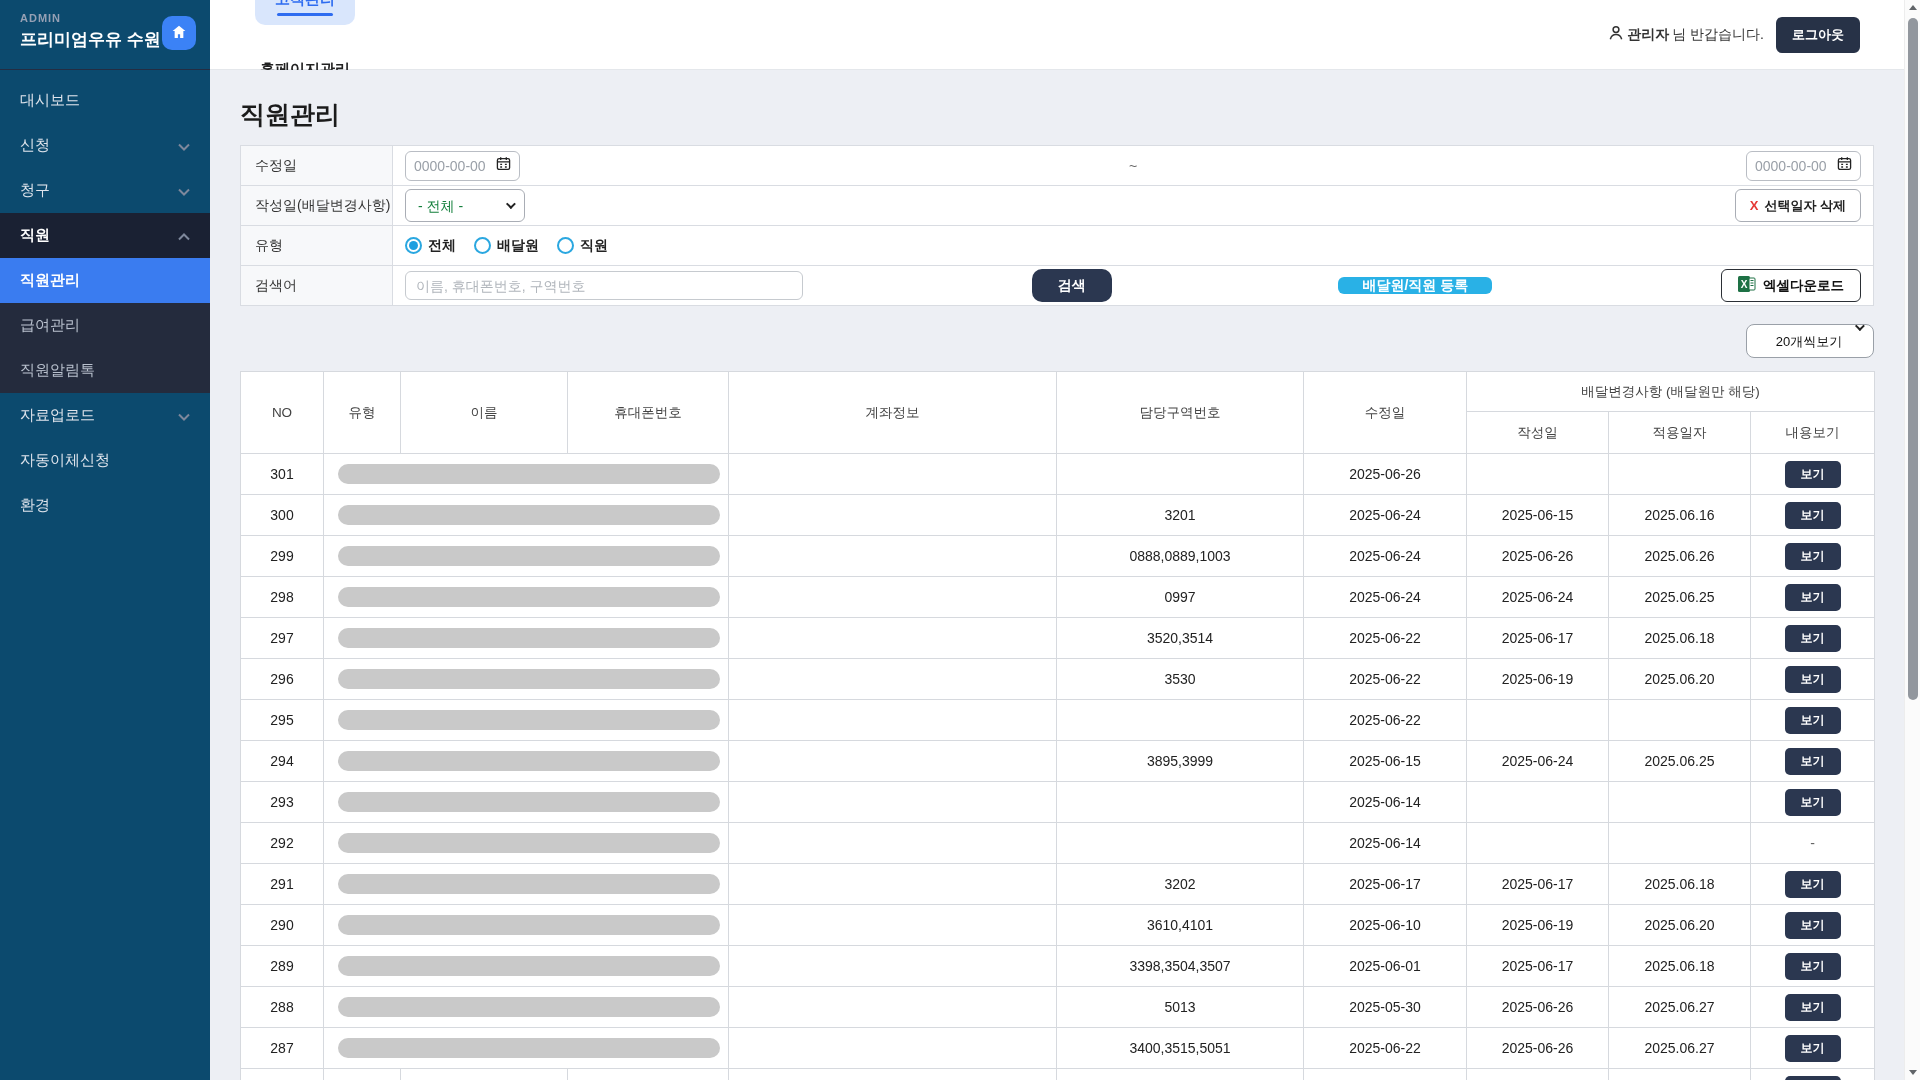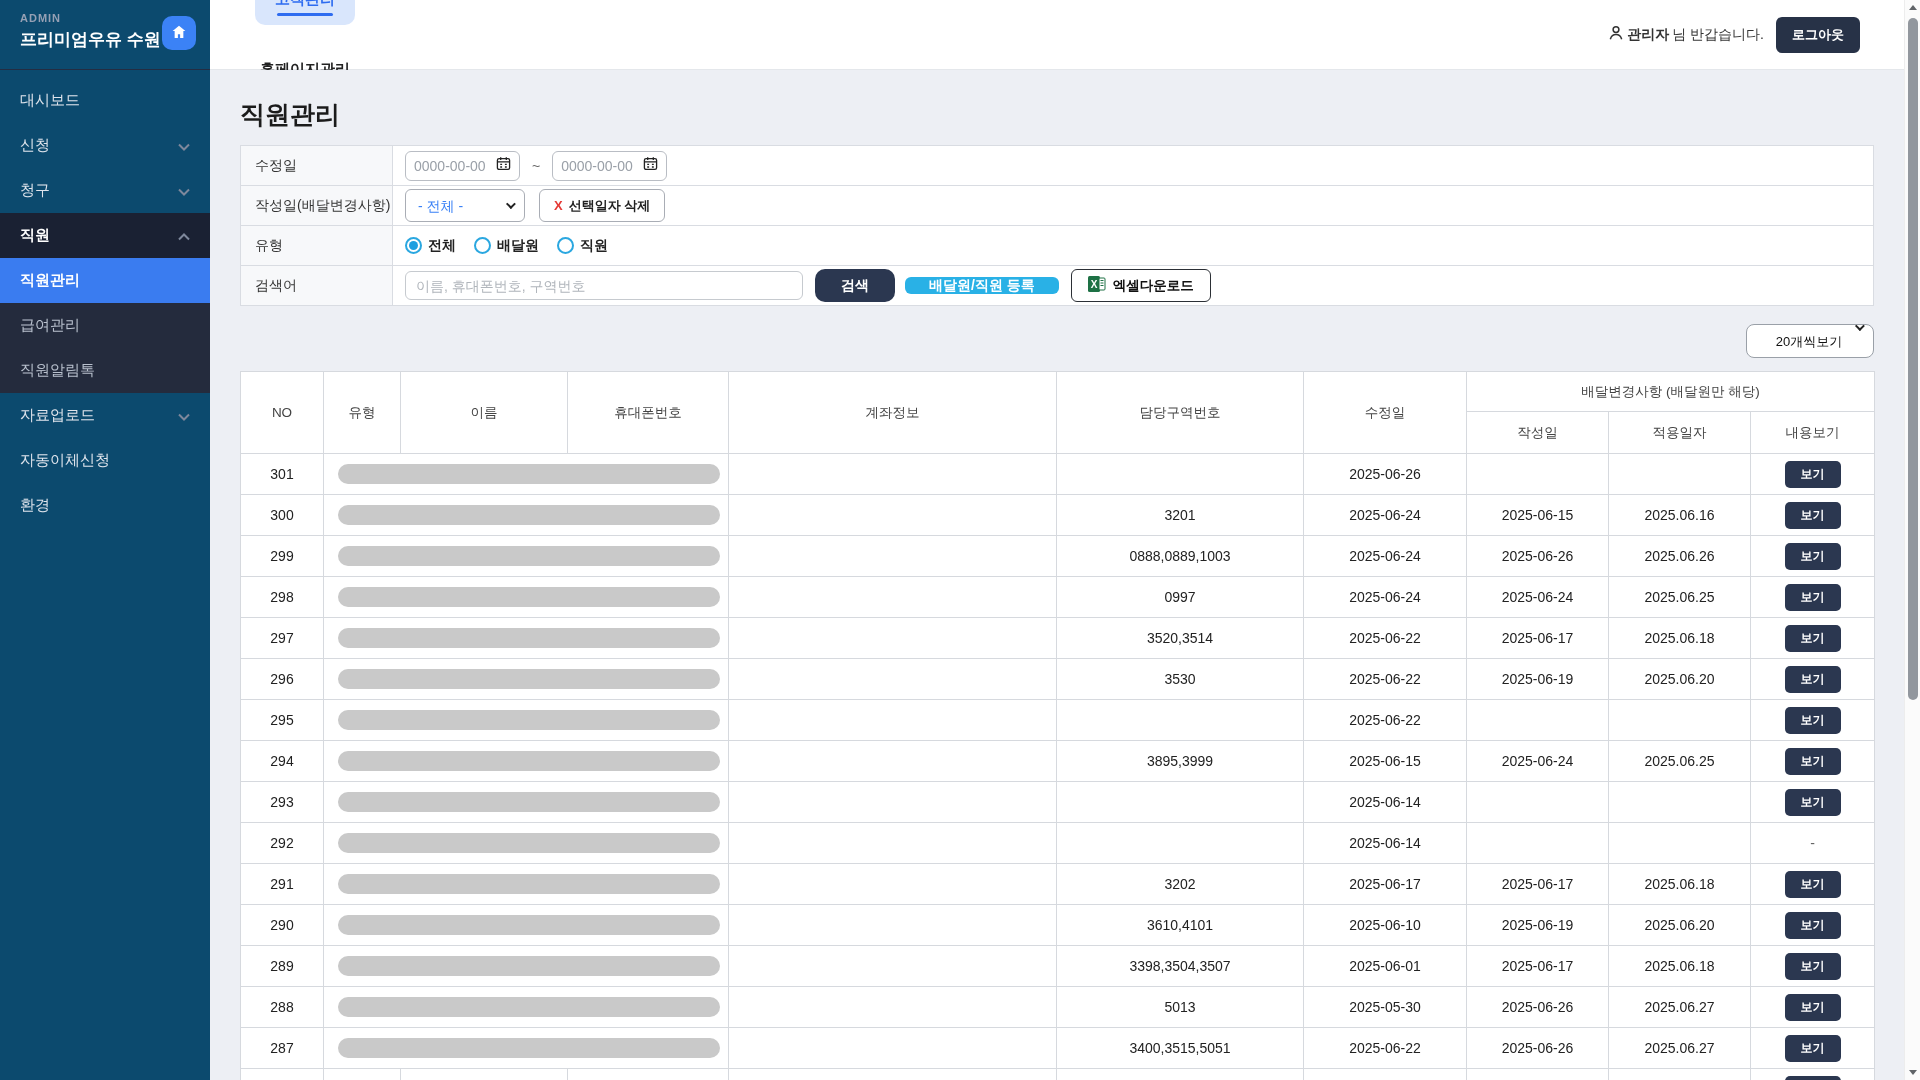--- a/index.html
+++ b/index.html
@@ -42,31 +42,31 @@
 
   
   .content { height:1010px; background:#edeff4; padding:28px 0 0 30px; overflow:hidden; }
   .page-title { font-size:25px; font-weight:800; color:#1b1b1b; margin-bottom:14px; }
 
   
   .filter-table { width:1634px; border-collapse:collapse; background:#fff; }
   .filter-table td { border:1px solid #d9dce2; height:40px; vertical-align:middle; }
   .f-label { width:152px; background:#f7f8fa; font-size:14px; color:#333; padding-left:14px; }
   .f-value { background:#fff; padding:0 12px; }
-  .f-row { display:flex; align-items:center; gap:8px; }
+  .f-row { display:flex; align-items:center; gap:8px;justify-content:space-between; }
 
   .date-box { display:inline-flex; align-items:center; border:1px solid #b9bdc4;
     border-radius:6px; height:30px; padding:0 8px; background:#fff; gap:4px; }
   .date-box input { border:none; outline:none; width:78px; font-size:14px; color:#666; }
   .date-box input::placeholder { color:#9aa0a8; }
   .tilde { color:#666; font-size:14px; margin:0 4px; }
 
   .select-wrap { position:relative; display:inline-flex; align-items:center; }
   .select-wrap select { appearance:none; -webkit-appearance:none; border:1px solid #a9adb5;
-    border-radius:6px; height:33px; padding:0 28px 0 12px; font-size:14px; color:#3b82f6;
+    border-radius:6px; height:33px; padding:0 28px 0 12px; font-size:14px; color:#15803d;
     background:#fff; cursor:pointer; font-family:inherit; }
   .chev-css { position:absolute; right:12px; width:7px; height:7px;
     border-right:2px solid #222; border-bottom:2px solid #222;
     transform:rotate(45deg) translateY(-2px); pointer-events:none; }
 
   .delete-date-btn { display:inline-flex; align-items:center; gap:6px; height:33px;
     border:1px solid #a9adb5; border-radius:6px; background:#fff; padding:0 14px;
     font-size:13px; font-weight:700; color:#222; cursor:pointer; margin-left:6px; font-family:inherit; }
   .x-red { color:#e53935; font-weight:700; }
 

